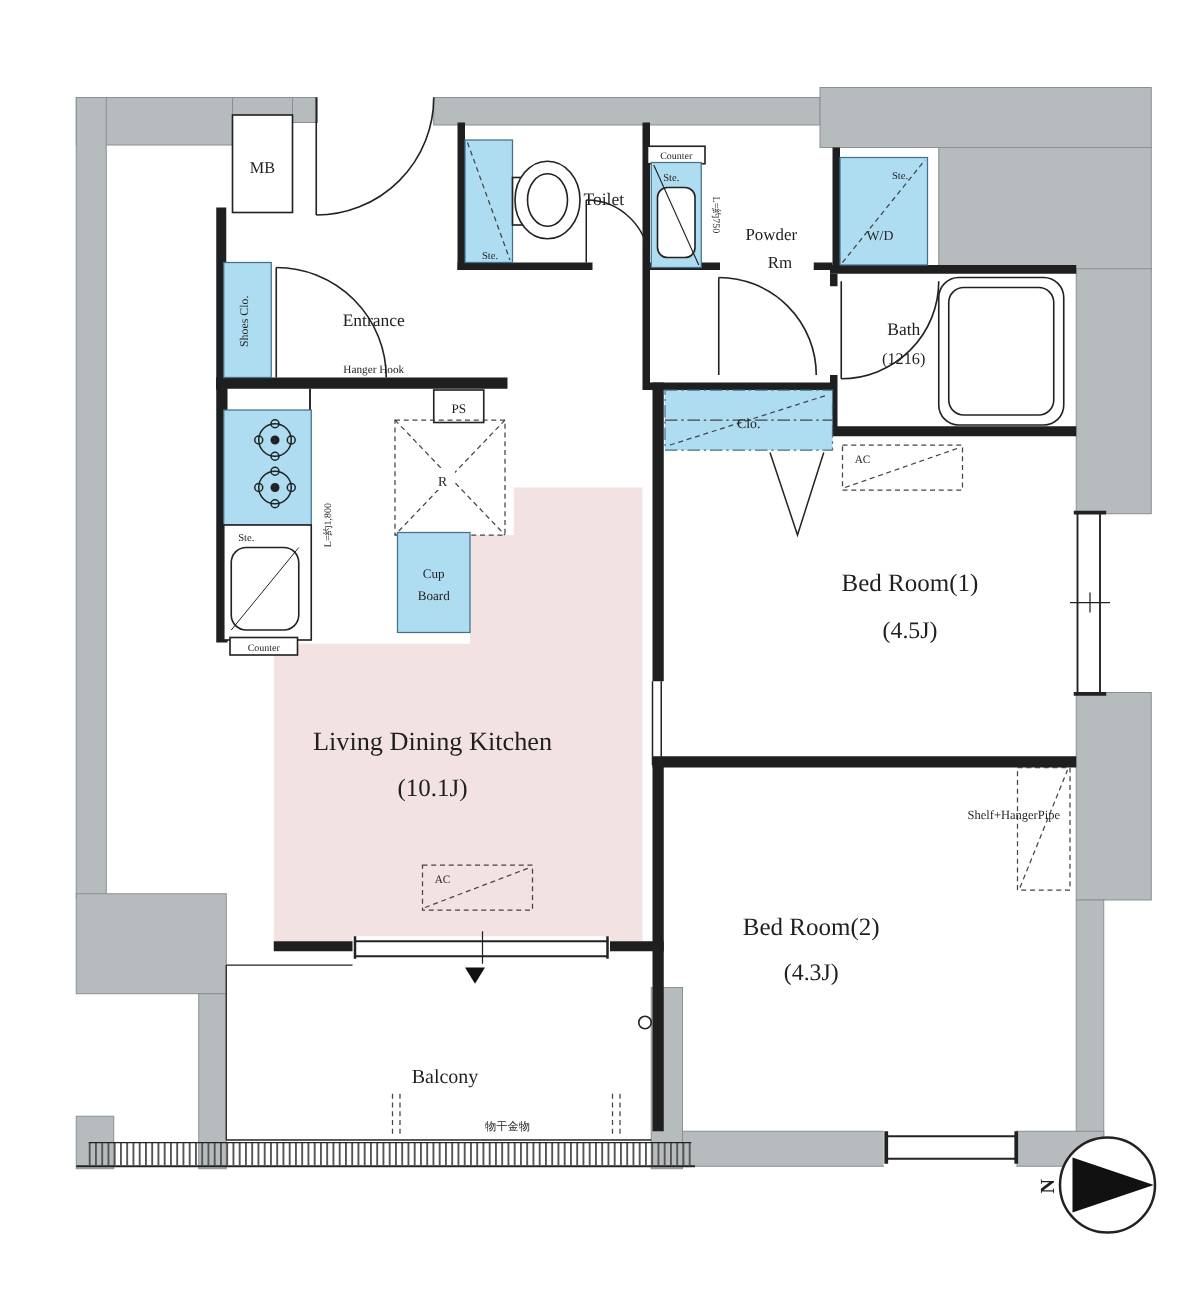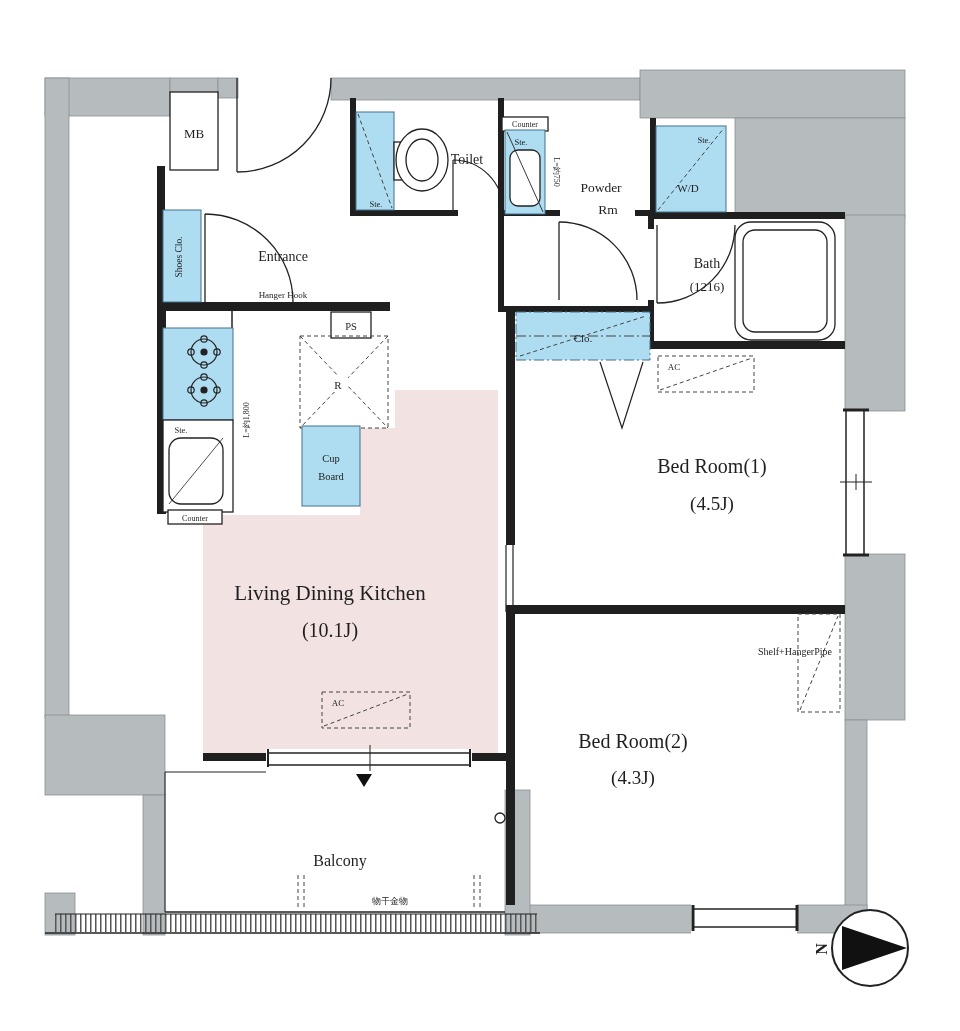--- a/index.html
+++ b/index.html
@@ -3,21 +3,21 @@
 <meta charset="utf-8">
 <style>
   :root{
     --wall:#b6bbbe;
     --blue:#aedcf0;
     --pink:#f3e2e2;
     --ink:#1f1f1f;
   }
   html,body{margin:0;padding:0;background:#fff;}
   .plan-wrap{position:relative;width:940px;height:1031px;background:#fff;overflow:hidden;
-    font-family:"Liberation Serif","DejaVu Serif",serif;}
+    font-family:"Liberation Serif","DejaVu Serif",serif;padding-left:16px;}
   svg{display:block}
   .wall{fill:var(--wall);stroke:#8a8f92;stroke-width:.8}
   .bwall{fill:var(--ink);stroke:none}
   .blue{fill:var(--blue);stroke:#43708c;stroke-width:1}
   .pink{fill:var(--pink);stroke:none}
   .fix{fill:#fff;stroke:#222;stroke-width:1.3}
   .wline{stroke:#222;fill:none}
   .dash{stroke:#444;fill:none;stroke-width:1;stroke-dasharray:4 3}
   .dashdot{stroke:#444;fill:none;stroke-width:1;stroke-dasharray:10 3 2 3}
   text{fill:var(--ink);text-anchor:middle;font-family:"Liberation Serif","DejaVu Serif",serif;}

